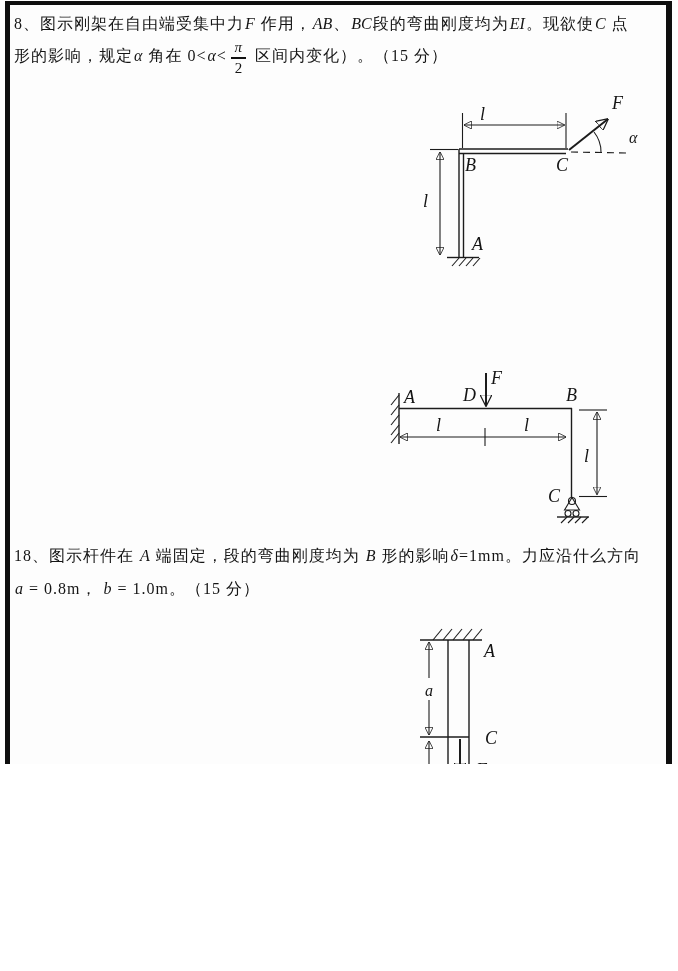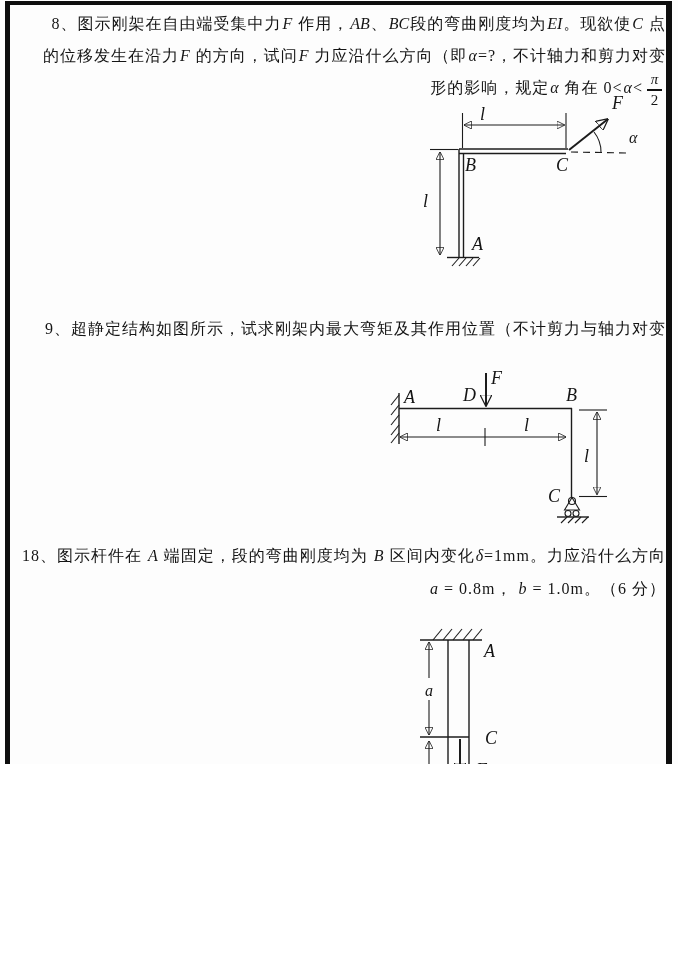--- a/index.html
+++ b/index.html
@@ -1,17 +1,17 @@
 <!DOCTYPE html>
 <html><head>
 <meta charset="utf-8">
 <style>
   html,body{margin:0;padding:0;background:#ffffff;}
   #page{position:relative;width:678px;height:764px;background:#fdfdfd;overflow:hidden;
-        font-family:"Liberation Serif","DejaVu Serif",serif;color:#151515;text-align:right;}
+        font-family:"Liberation Serif","DejaVu Serif",serif;color:#151515;}
   #frame{position:absolute;left:5px;top:1px;width:667px;height:959px;box-sizing:border-box;
          border:solid #0e0e0e;border-width:4px 6px 8px 5px;}
   .text-block{position:absolute;left:14px;right:12px;}
   .tline{font-size:16px;line-height:32px;white-space:nowrap;letter-spacing:1px;}
   .p9 .tline{line-height:34px;}
   .p10 .tline{line-height:33px;}
   .it{font-style:italic;font-family:"Liberation Serif","DejaVu Serif",serif;padding:0 1px;letter-spacing:0;}
   .sup{font-size:11px;vertical-align:super;letter-spacing:0;}
   .frac{display:inline-flex;flex-direction:column;align-items:center;vertical-align:middle;
         margin:0 4px;line-height:1;letter-spacing:0;}
@@ -28,26 +28,25 @@
   .dlabel.small{font-size:16px;}
 </style>
 </head>
 <body>
 
 <div id="page">
   <div id="frame"></div>
 
   <div class="text-block p8" style="top:8px">
     <div class="tline"><span>8、图示刚架在自由端受集中力</span><span class="it">F</span><span> 作用，</span><span class="it">AB</span><span>、</span><span class="it">BC</span><span>段的弯曲刚度均为</span><span class="it">EI</span><span>。现欲使</span><span class="it">C</span><span> 点</span></div>
-    <div class="tline"><span>的位移发生在沿力</span><span class="it">F</span><span> 的方向，试问</span><span class="it">F</span><span> 力应沿什么方向（即</span><span class="it">α</span><span>=?，不计轴力和剪力对变</span></div>
     <div class="tline"><span>形的影响，规定</span><span class="it">α</span><span> 角在 0&lt;</span><span class="it">α</span><span>&lt;</span><span class="frac">
           <span class="num">π</span>
           <span class="fbar"></span>
           <span class="den">2</span>
-        </span></div>
+        </span><span> 区间内变化）。（15 分）</span></div>
   </div>
 
   <svg width="255" height="180" style="left:408px;top:92px">
     <defs>
       <marker id="d8" viewBox="0 0 10 10" refX="9.5" refY="5" markerWidth="8" markerHeight="8" orient="auto-start-reverse" markerUnits="userSpaceOnUse">
           <path d="M0,0L10,5L0,10Z" fill="#151515" stroke="none"></path>
         </marker>
       <marker id="f8" viewBox="0 0 10 10" refX="9.5" refY="5" markerWidth="12" markerHeight="12" orient="auto-start-reverse" markerUnits="userSpaceOnUse">
           <path d="M0,0L10,5L0,10Z" fill="#151515" stroke="none"></path>
         </marker>
@@ -80,21 +79,20 @@
     <text class="dlabel" x="204" y="17">F</text>
     <line class="thin" x1="163" y1="60" x2="221" y2="61" stroke-dasharray="7 5"></line>
     <path class="thin" d="M193,60 A32,32 0 0 0 186,40"></path>
     <text class="dlabel small" x="221" y="51">α</text>
     <text class="dlabel" x="57" y="79">B</text>
     <text class="dlabel" x="148" y="79">C</text>
     <text class="dlabel" x="64" y="158">A</text>
   </svg>
 
   <div class="text-block p9" style="top:312px">
-    <div class="tline"><span>9、超静定结构如图所示，试求刚架内最大弯矩及其作用位置（不计剪力与轴力对变</span></div>
   </div>
 
   <svg width="265" height="165" style="left:358px;top:363px">
     <defs>
       <marker id="d9" viewBox="0 0 10 10" refX="9.5" refY="5" markerWidth="8" markerHeight="8" orient="auto-start-reverse" markerUnits="userSpaceOnUse">
           <path d="M0,0L10,5L0,10Z" fill="#151515" stroke="none"></path>
         </marker>
       <marker id="f9" viewBox="0 0 10 10" refX="9.5" refY="5" markerWidth="12" markerHeight="12" orient="auto-start-reverse" markerUnits="userSpaceOnUse">
           <path d="M0,0L10,5L0,10Z" fill="#151515" stroke="none"></path>
         </marker>
@@ -136,22 +134,22 @@
       <circle cx="218" cy="150.5" r="3"></circle>
       <line x1="199" y1="154" x2="231" y2="154" class="member"></line>
       <line x1="203" y1="160" x2="209" y2="154"></line>
       <line x1="210" y1="160" x2="216" y2="154"></line>
       <line x1="217" y1="160" x2="223" y2="154"></line>
       <line x1="224" y1="160" x2="230" y2="154"></line>
     </g>
   </svg>
 
   <div class="text-block p10" style="top:539px">
-    <div class="tline"><span>18、图示杆件在 </span><span class="it">A</span><span> 端固定，段的弯曲刚度均为 </span><span class="it">B</span><span> 区间内变化</span><span class="it">δ</span><span>=1mm。力应沿什么方向</span></div>
-    <div class="tline"><span class="it">a</span><span> = 0.8m， </span><span class="it">b</span><span> = 1.0m。（6 分）</span></div>
+    <div class="tline"><span>18、图示杆件在 </span><span class="it">A</span><span> 端固定，段的弯曲刚度均为 </span><span class="it">B</span><span> 形的影响</span><span class="it">δ</span><span>=1mm。力应沿什么方向</span></div>
+    <div class="tline"><span class="it">a</span><span> = 0.8m， </span><span class="it">b</span><span> = 1.0m。（15 分）</span></div>
   </div>
 
   <svg width="158" height="232" style="left:403px;top:616px">
     <defs>
       <marker id="d10" viewBox="0 0 10 10" refX="9.5" refY="5" markerWidth="8" markerHeight="8" orient="auto-start-reverse" markerUnits="userSpaceOnUse">
           <path d="M0,0L10,5L0,10Z" fill="#151515" stroke="none"></path>
         </marker>
       <marker id="f10" viewBox="0 0 10 10" refX="9.5" refY="5" markerWidth="12" markerHeight="12" orient="auto-start-reverse" markerUnits="userSpaceOnUse">
           <path d="M0,0L10,5L0,10Z" fill="#151515" stroke="none"></path>
         </marker>

